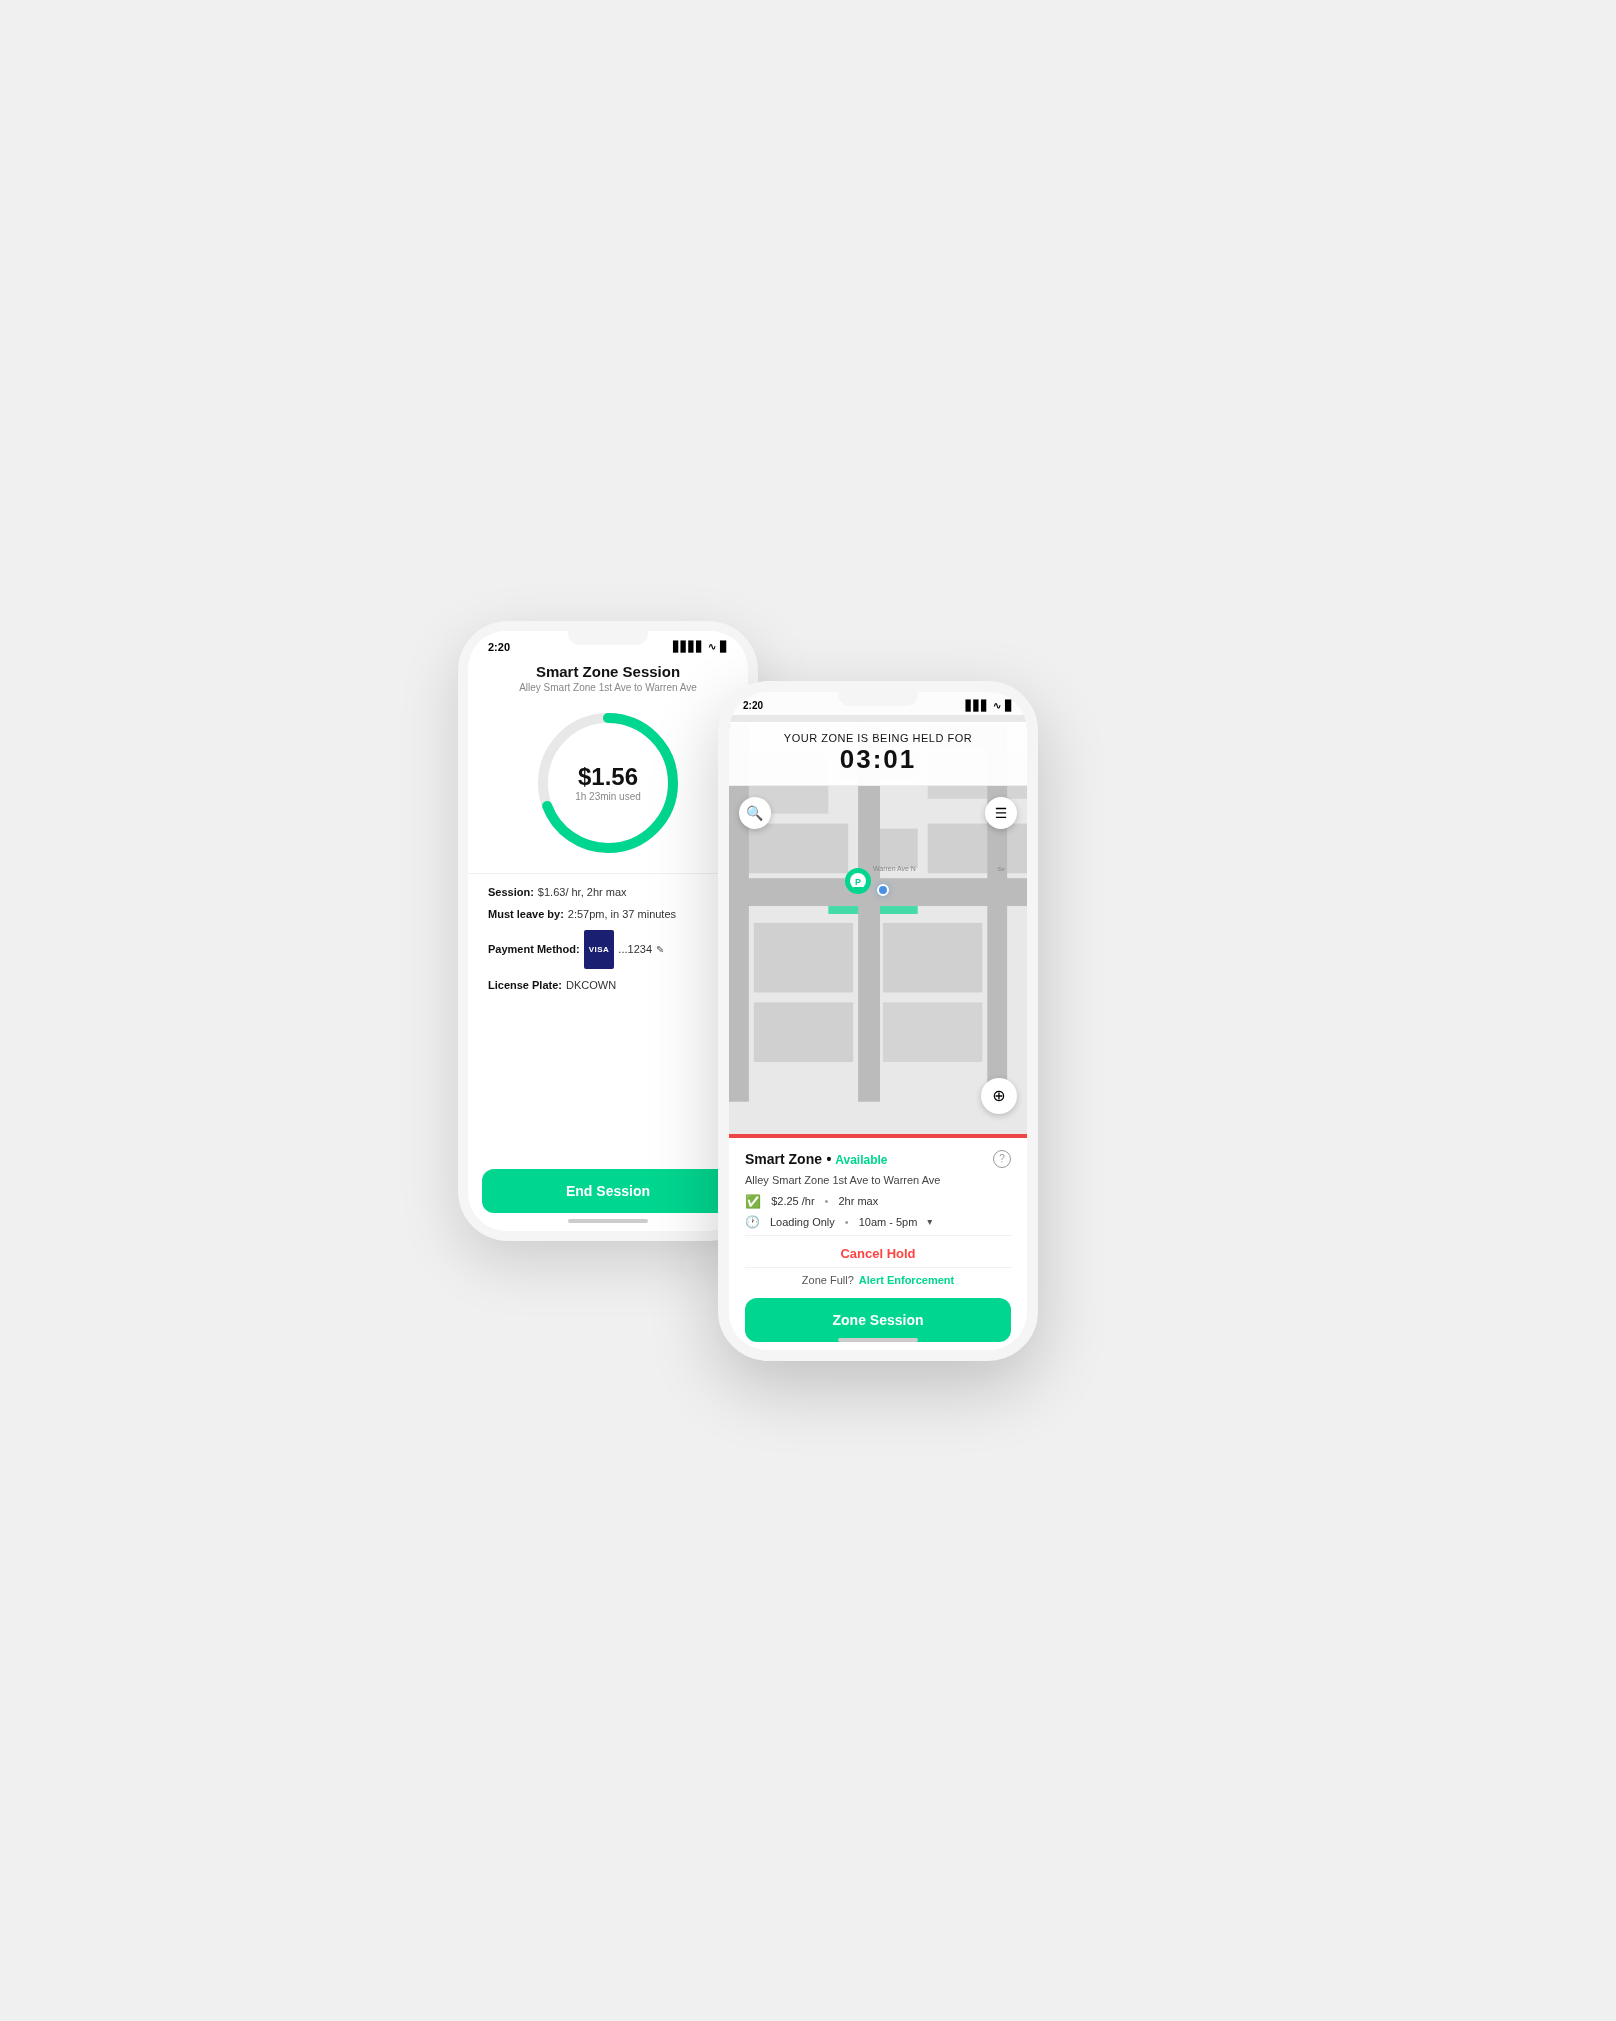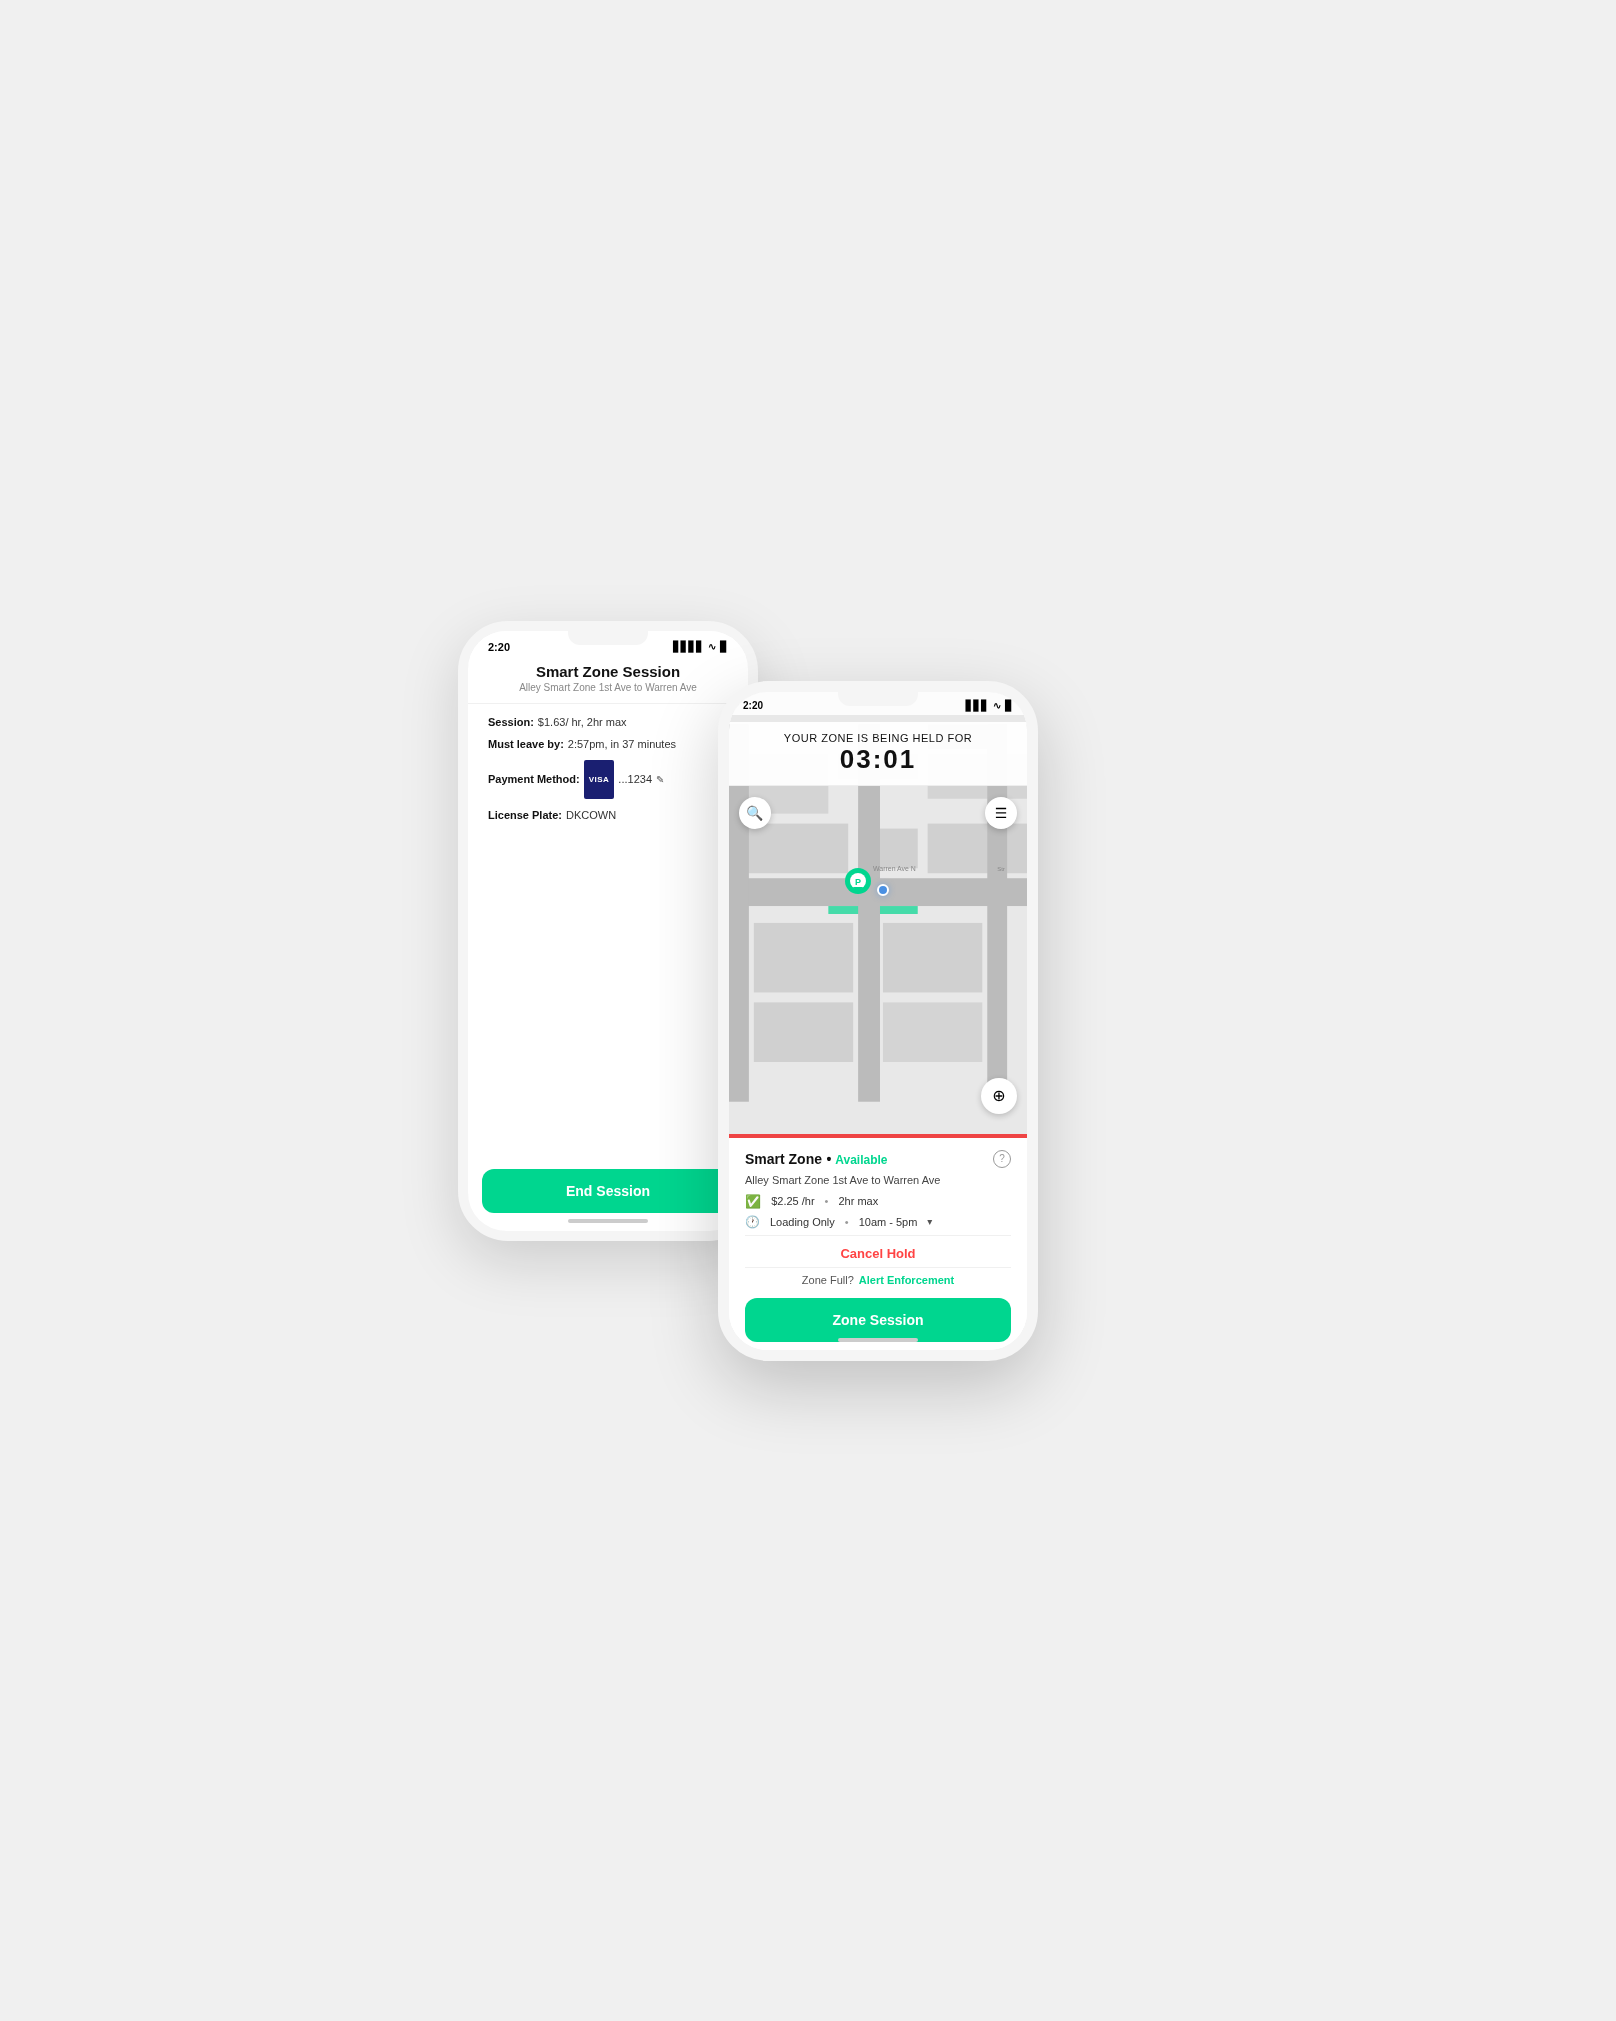--- a/index.html
+++ b/index.html
@@ -418,20 +418,30 @@
           <div class="status-icons">
             <span>▋▋▋▋</span>
             <span>∿</span>
             <span>▊</span>
           </div>
         </div>
 
         <div class="left-title">Smart Zone Session</div>
         <div class="left-subtitle">Alley Smart Zone 1st Ave to Warren Ave</div>
 
+        <div class="circle-container">
+          <svg width="160" height="160" viewBox="0 0 160 160">
+            <circle cx="80" cy="80" r="65" fill="none" stroke="#e8e8e8" stroke-width="10"></circle>
+            <circle cx="80" cy="80" r="65" fill="none" stroke="#00d68f" stroke-width="10" stroke-dasharray="408.41" stroke-dashoffset="126" stroke-linecap="round" transform="rotate(-90 80 80)"></circle>
+          </svg>
+          <div class="circle-text">
+            <div class="circle-amount">$1.56</div>
+            <div class="circle-time">1h 23min used</div>
+          </div>
+        </div>
 
         <div class="info-section">
           <div class="info-row">
             <span class="info-label">Session:</span>
             <span>$1.63/ hr, 2hr max</span>
           </div>
           <div class="info-row">
             <span class="info-label">Must leave by:</span>
             <span>2:57pm, in 37 minutes</span>
           </div>

